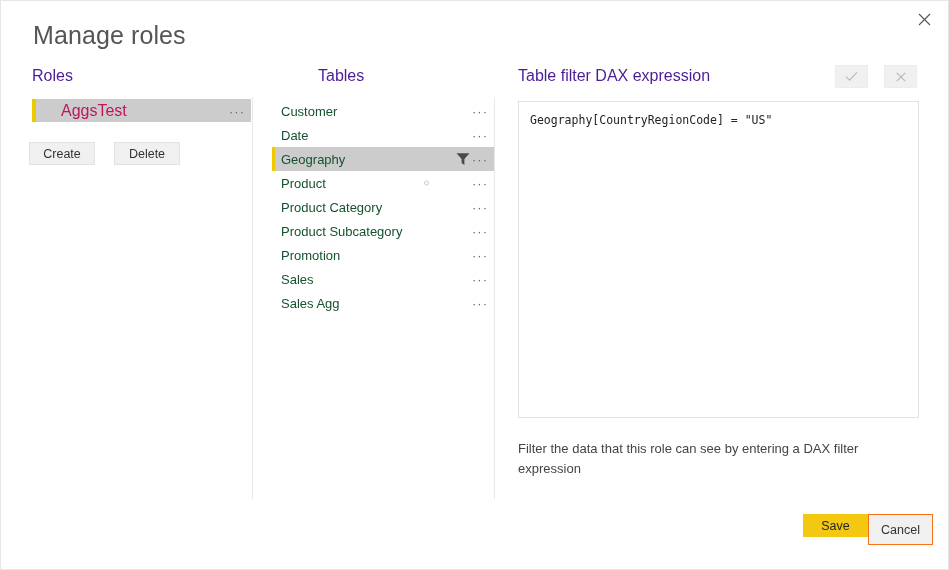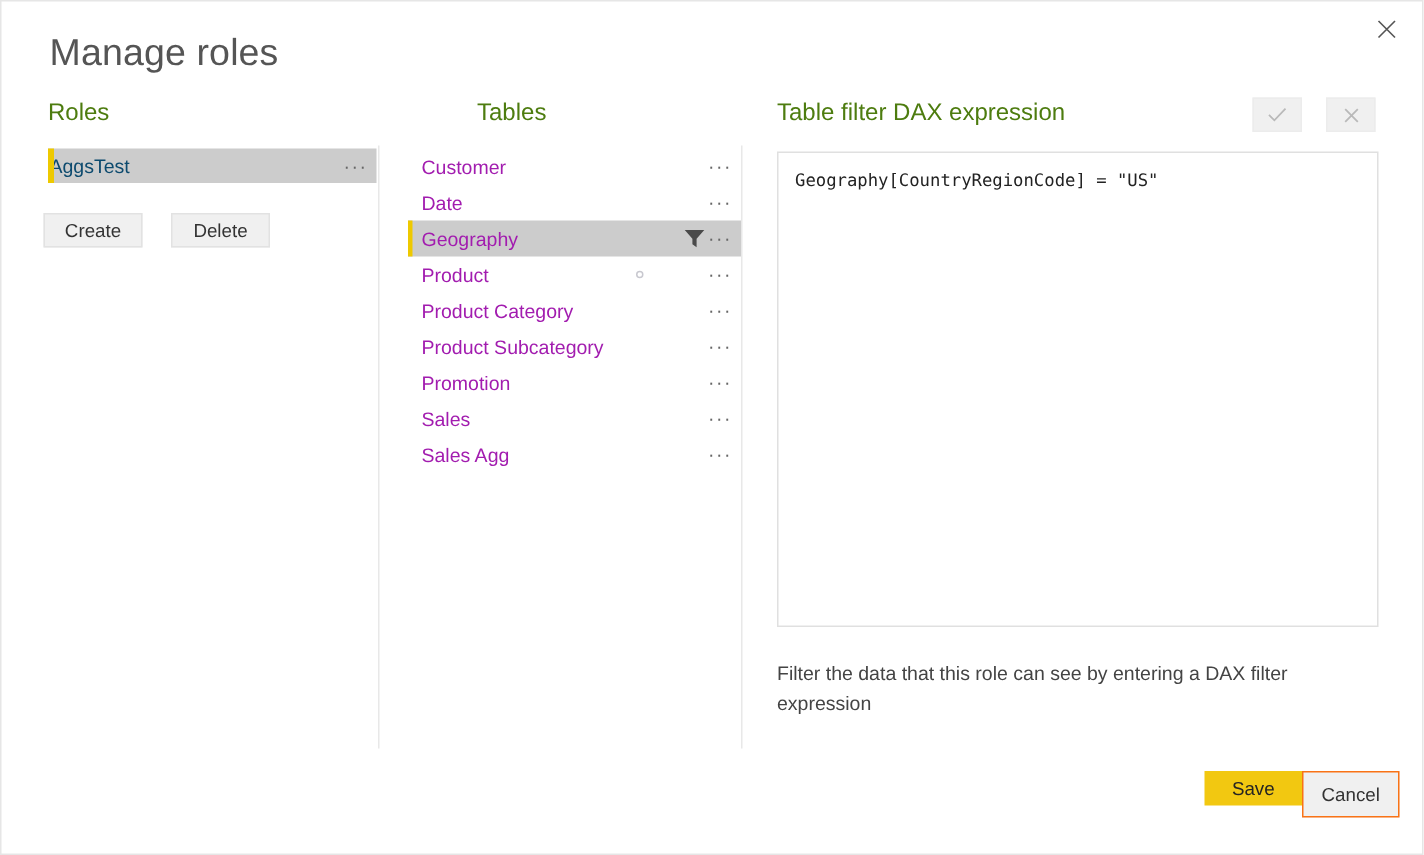--- a/index.html
+++ b/index.html
@@ -47,21 +47,21 @@
     cursor: pointer;
     color: #555555;
   }
   .close-button svg { display: block; }
 
   
   .col-heading {
     position: absolute;
     font-size: 16px;
     font-weight: 400;
-    color: #4d7c0f;
+    color: #4c1d95;
     white-space: nowrap;
   }
   #roles-heading  { left: 31px;  top: 66px; }
   #tables-heading { left: 277px; top: 66px; margin-left: 40px; }
   #dax-heading    { left: 517px; top: 66px; }
 
   
   .divider {
     position: absolute;
     top: 96px;
@@ -89,23 +89,23 @@
   }
   .role-row .accent {
     position: absolute;
     left: 0;
     top: 0;
     bottom: 0;
     width: 4px;
     background: #eec900;
   }
   .role-name {
-    margin-left: 1px;
-    font-size: 13px;
-    color: #0c4a6e;
+    margin-left: 29px;
+    font-size: 16px;
+    color: #be185d;
     white-space: nowrap;
   }
   .row-ellipsis {
     position: absolute;
     right: 6px;
     top: 50%;
     transform: translateY(-50%);
     font-size: 13px;
     letter-spacing: 1px;
     color: #666666;
@@ -157,21 +157,21 @@
     position: absolute;
     left: 0;
     top: 0;
     bottom: 0;
     width: 3px;
     background: #eec900;
   }
   .table-name {
     margin-left: 9px;
     font-size: 13px;
-    color: #a21caf;
+    color: #14532d;
     white-space: nowrap;
   }
   .filter-icon {
     position: absolute;
     right: 24px;
     top: 50%;
     transform: translateY(-50%);
     line-height: 0;
   }
   .hover-dot {

